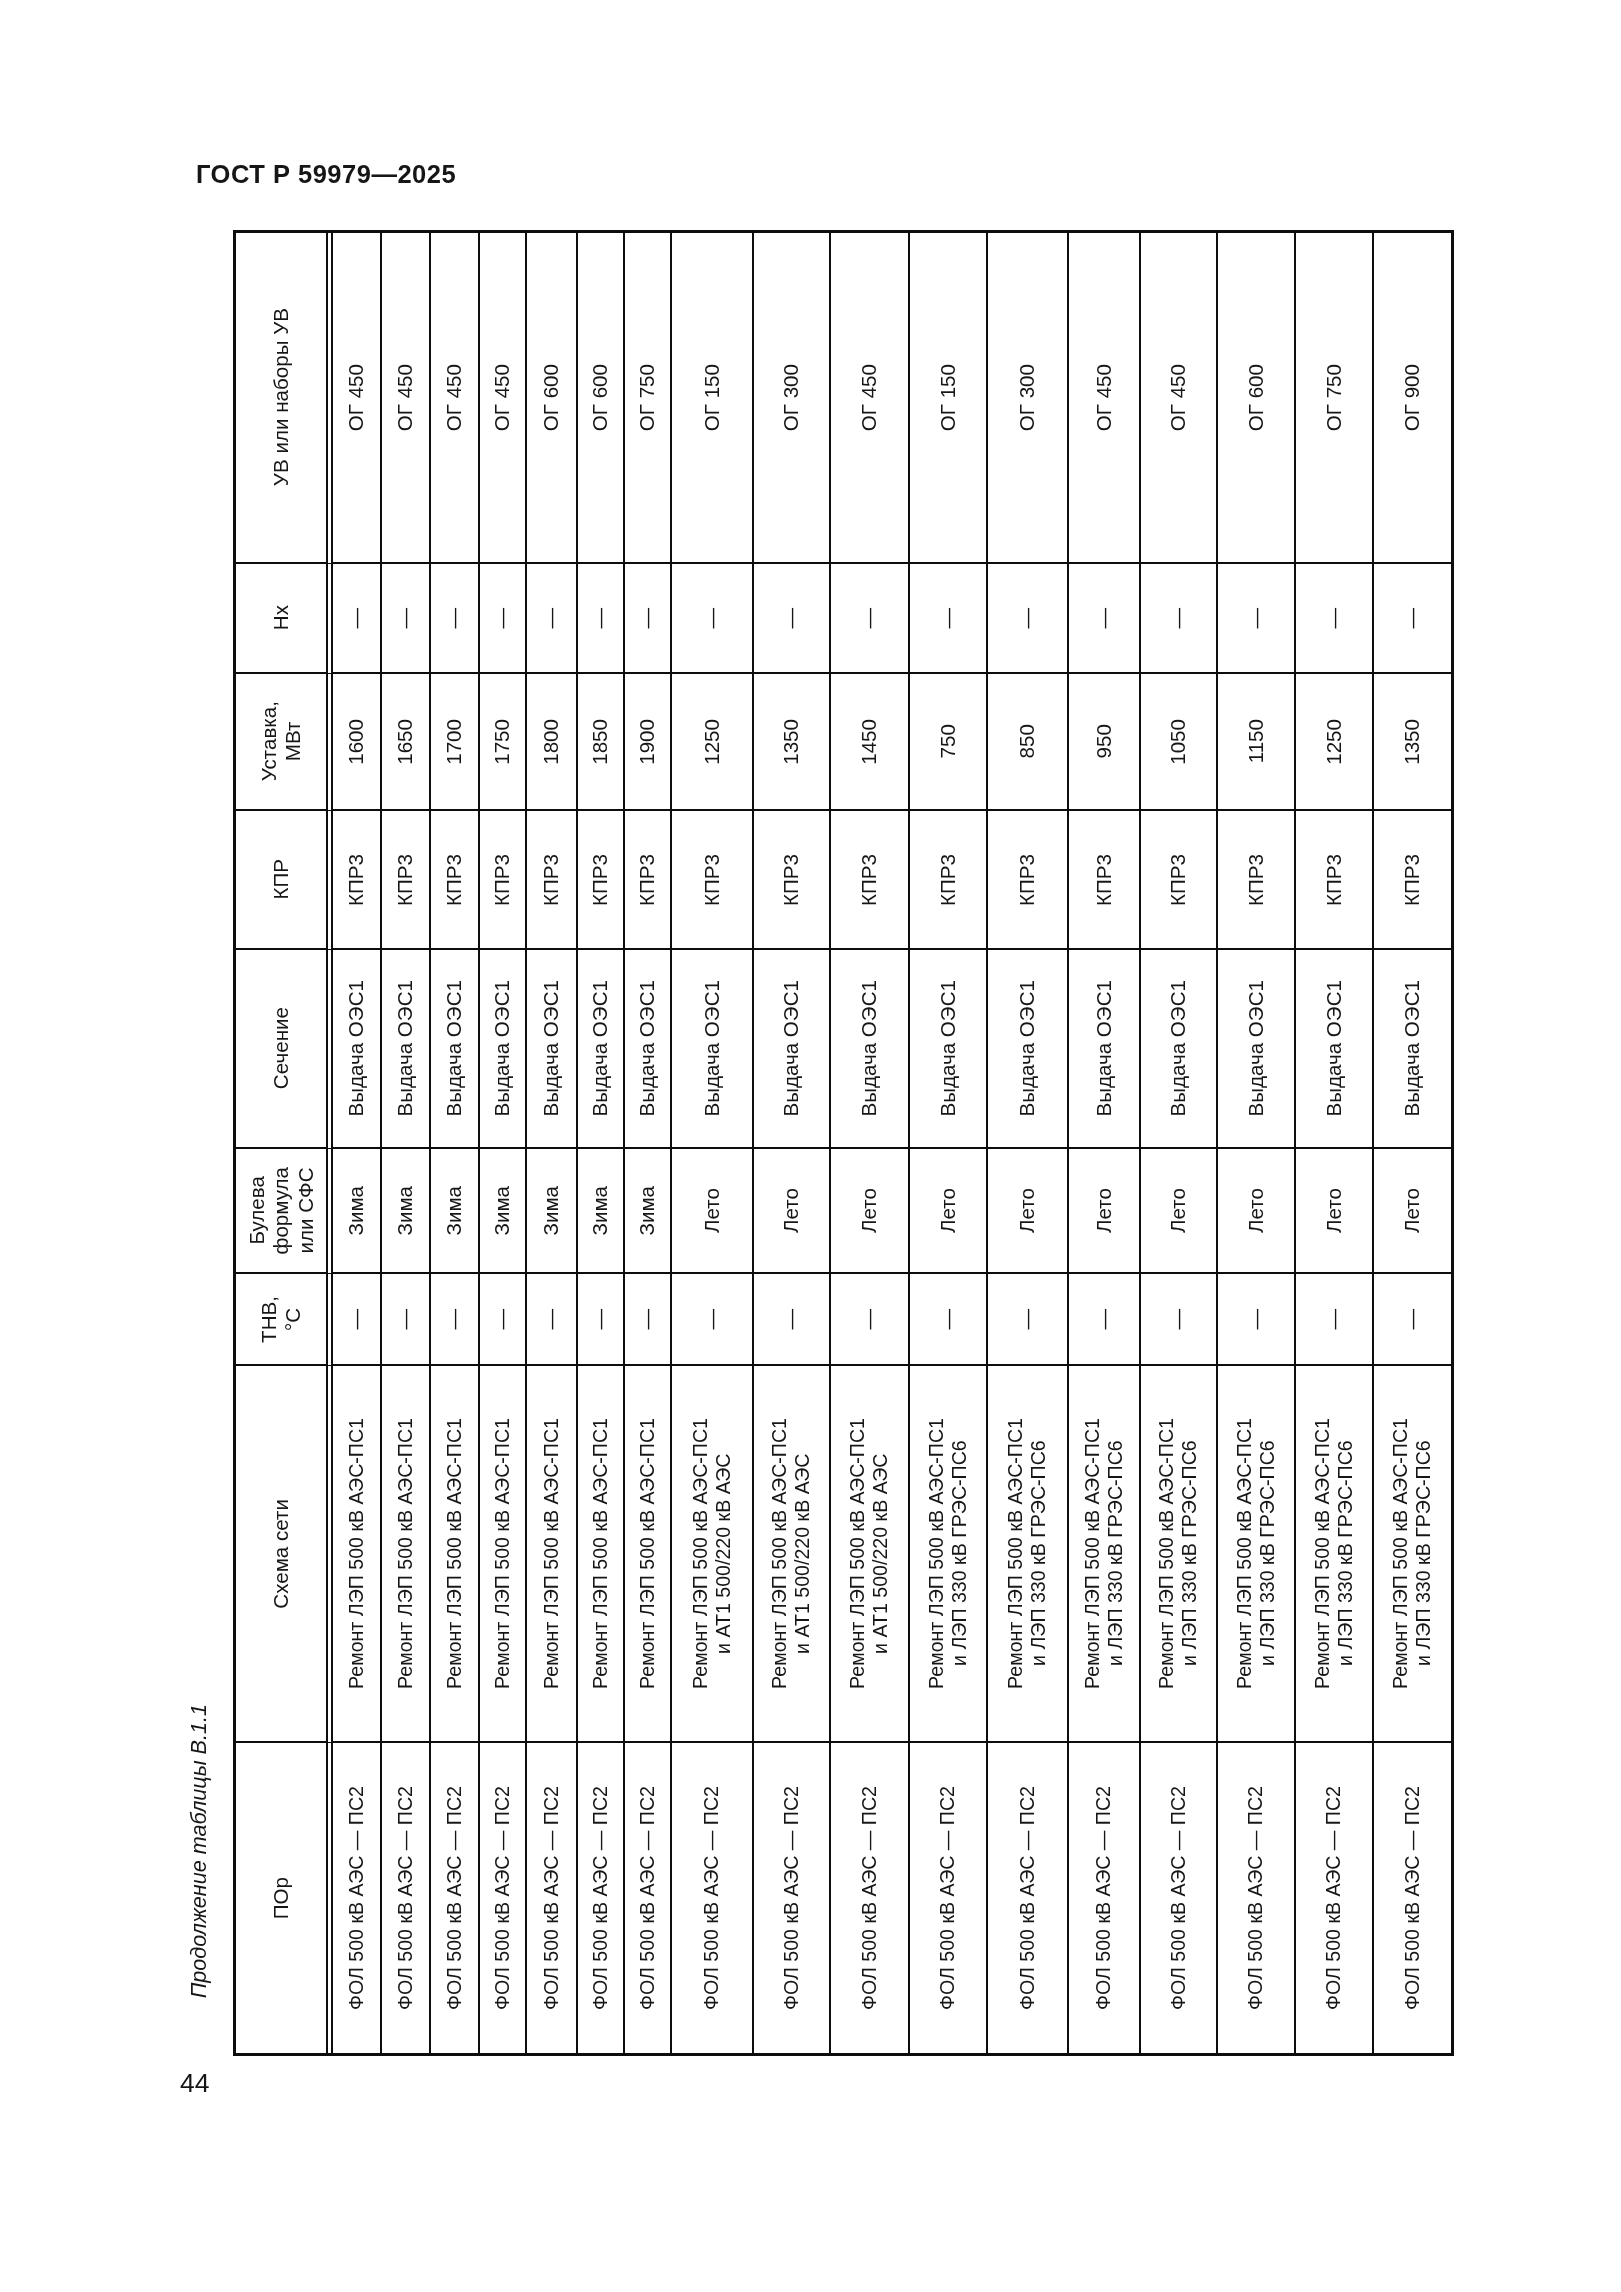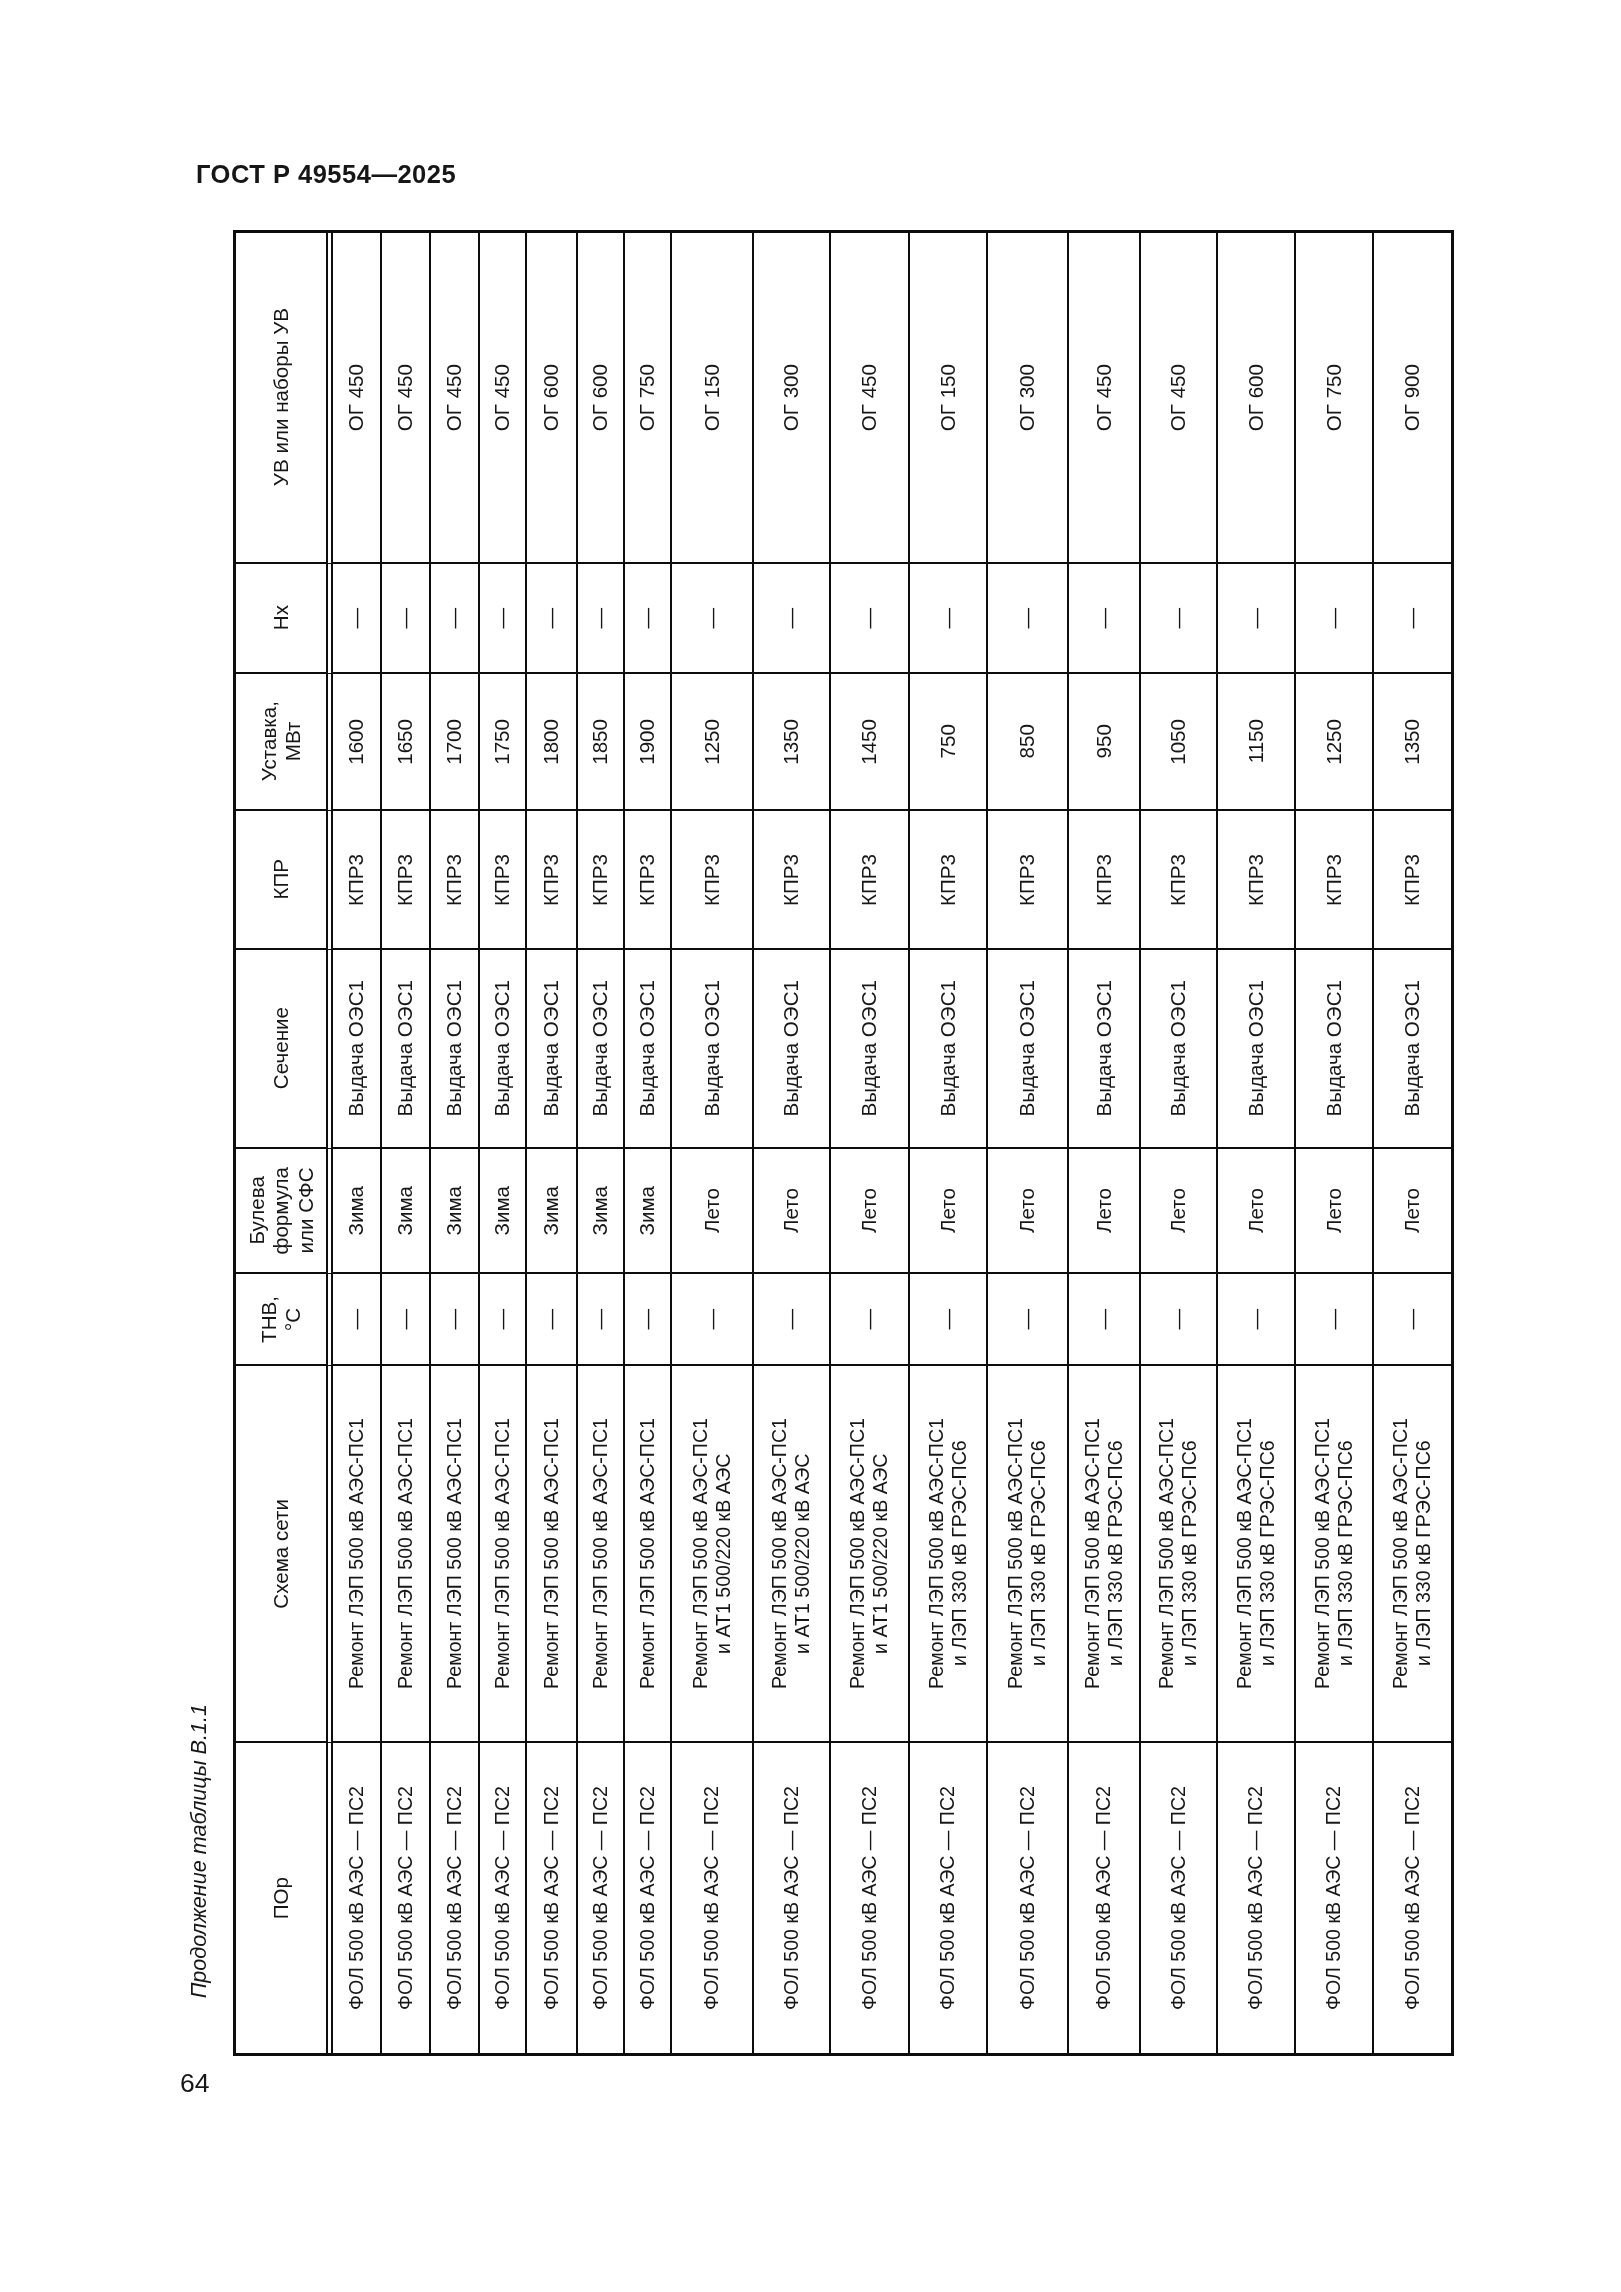--- a/index.html
+++ b/index.html
@@ -57,21 +57,21 @@
     font-size:20.6px;
     line-height:1.18;
     color:#161616;
   }
   .vtxt.small{font-size:19.6px;}
 </style>
 </head>
 <body>
 
 <div id="page">
-  <div id="gost-header">ГОСТ Р 49554—2025</div>
+  <div id="gost-header">ГОСТ Р 59979—2025</div>
 
   <div id="table-caption">
     <span class="vcap">Продолжение таблицы В.1.1</span>
   </div>
 
   <div id="big-table" style="grid-template-columns: 97px 49px 49px 49px 47px 51px 47px 47px 82px 77px 79px 78px 81px 72px 77px 78px 78px 77px; grid-template-rows: 331px 110px 137px 139px 199px 125px 92px 377px 310px;">
       <div class="cell label-col" style="grid-area: 1 / 1;">
         <span class="vtxt">УВ или наборы УВ</span>
       </div>
       <div class="cell label-col" style="grid-area: 2 / 1;">
@@ -566,15 +566,15 @@
       </div>
       <div class="cell last-col" style="grid-area: 8 / 18;">
         <span class="vtxt small">Ремонт ЛЭП 500 кВ АЭС-ПС1
 и ЛЭП 330 кВ ГРЭС-ПС6</span>
       </div>
       <div class="cell last-col last-row" style="grid-area: 9 / 18;">
         <span class="vtxt small">ФОЛ 500 кВ АЭС — ПС2</span>
       </div>
     </div>
 
-  <div id="page-number">64</div>
+  <div id="page-number">44</div>
 </div>
 
 
 </body></html>

